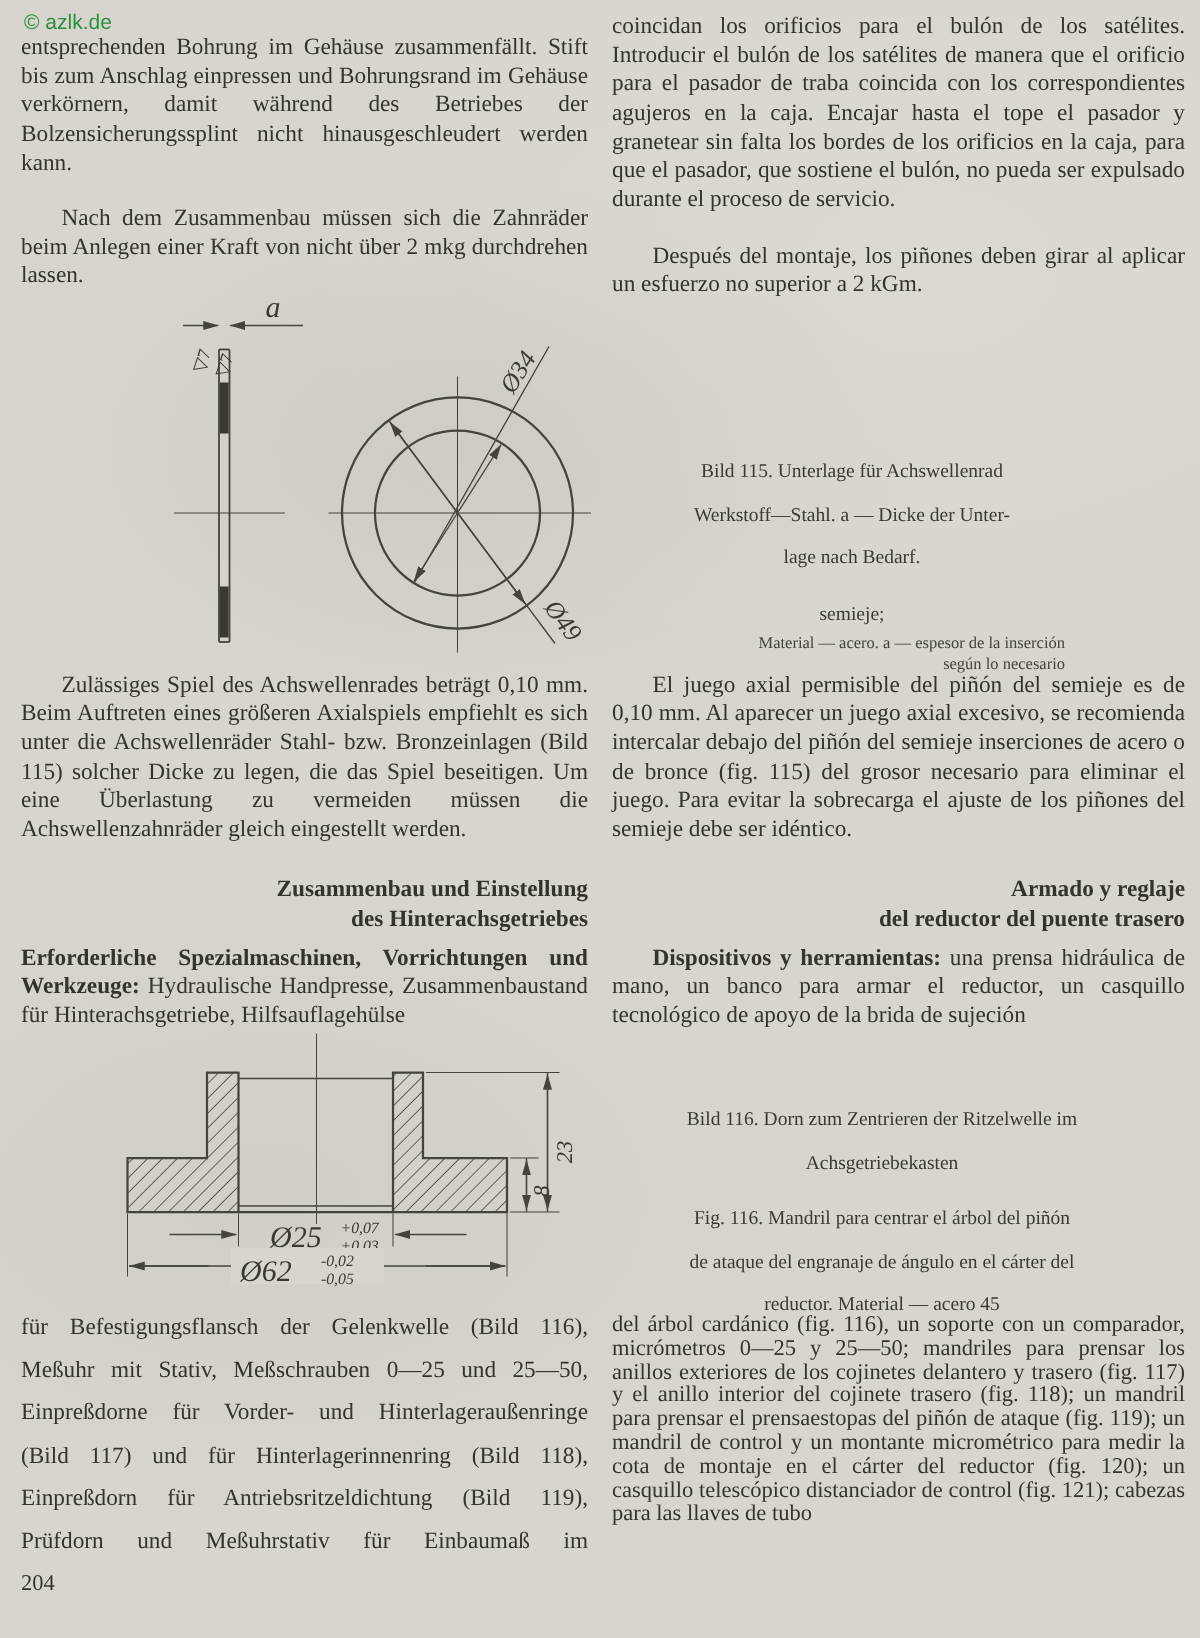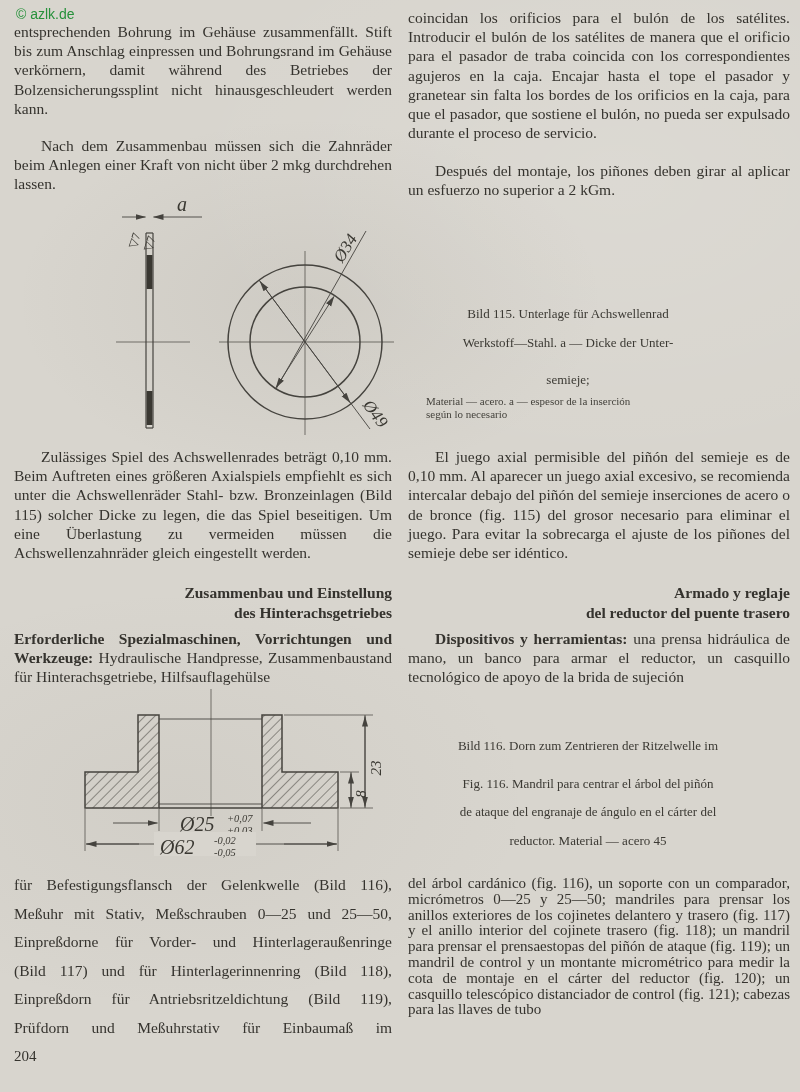--- a/index.html
+++ b/index.html
@@ -14,21 +14,21 @@
   }
   .col{position:absolute;top:0;height:1092px;}
   #colL{left:14px;width:378px;}
   #colR{left:408px;width:382px;}
   .blk{position:absolute;left:0;right:0;margin:0;}
   .para{text-align:justify;font-size:15.5px;line-height:19.2px;}
   .ind{text-indent:27px;}
   .heading{text-align:right;font-weight:bold;font-size:15.5px;line-height:20px;}
   .lead{font-weight:bold;}
   .cap{font-size:13px;line-height:16.5px;text-align:center;color:#3b3933;margin-top:12px;}
-  .cap-note{font-size:11px;line-height:13.5px;text-align:left;color:#44423c;}
+  .cap-note{font-size:11px;line-height:13.5px;text-align:right;color:#44423c;}
   .cap-gap{height:9px;}
   .wide-lines div{text-align:justify;text-align-last:justify;font-size:15.5px;height:28.5px;overflow:hidden;}
   .para-sm{font-size:15px;line-height:15.8px;text-align:justify;}
   .watermark{position:absolute;left:16px;top:6px;color:#27913b;
     font-family:"Liberation Sans",sans-serif;font-size:14px;}
   .pagenum{position:absolute;left:14px;top:1048px;font-size:15px;text-align:center;}
   svg{position:absolute;left:0;overflow:visible;}
   svg text{font-family:"Liberation Serif",serif;fill:#3a3832;}
   .dln{stroke:#45433e;fill:none;}
   .thin{stroke-width:0.7;}
@@ -166,38 +166,40 @@
 
 <div class="col" id="colR">
 
   <p class="blk para" style="top:8px">coincidan los orificios para el bulón de los satélites. Introducir el bulón de los satélites de manera que el orificio para el pasador de traba coincida con los correspondientes agujeros en la caja. Encajar hasta el tope el pasador y granetear sin falta los bordes de los orificios en la caja, para que el pasador, que sostiene el bulón, no pueda ser expulsado durante el proceso de servicio.</p>
 
   <p class="blk para ind" style="top:161px">Después del montaje, los piñones deben girar al aplicar un esfuerzo no superior a 2 kGm.</p>
 
   <div class="blk" style="top:294px;left:18px;width:284px;">
     <div class="cap">Bild 115. Unterlage für Achswellenrad</div>
     <div class="cap">Werkstoff—Stahl. a — Dicke der Unter-</div>
+    <div class="cap">lage nach Bedarf.</div>
     <div class="cap-gap"></div>
     <div class="cap">semieje;</div>
     <div class="cap-gap" style="height:6px"></div>
     <div class="cap-note">Material — acero. a — espesor de la inserción</div>
     <div class="cap-note">según lo necesario</div>
   </div>
 
   <p class="blk para ind" style="top:447px">El juego axial permisible del piñón del semieje es de 0,10 mm. Al aparecer un juego axial excesivo, se recomienda intercalar debajo del piñón del semieje inserciones de acero o de bronce (fig. 115) del grosor necesario para eliminar el juego. Para evitar la sobrecarga el ajuste de los piñones del semieje debe ser idéntico.</p>
 
   <div class="blk heading" style="top:583px">
     <div>Armado y reglaje</div>
     <div>del reductor del puente trasero</div>
   </div>
 
   <p class="blk para ind" style="top:629px"><span class="lead">Dispositivos y herramientas:</span><span> una prensa hidráulica de mano, un banco para armar el reductor, un casquillo tecnológico de apoyo de la brida de sujeción</span></p>
 
   <div class="blk" style="top:726px;left:0;width:360px;">
     <div class="cap">Bild 116. Dorn zum Zentrieren der Ritzelwelle im</div>
+    <div class="cap">Achsgetriebekasten</div>
     <div class="cap-gap"></div>
     <div class="cap">Fig. 116. Mandril para centrar el árbol del piñón</div>
     <div class="cap">de ataque del engranaje de ángulo en el cárter del</div>
     <div class="cap">reductor. Material — acero 45</div>
   </div>
 
   <p class="blk para-sm" style="top:876px">del árbol cardánico (fig. 116), un soporte con un comparador, micrómetros 0—25 y 25—50; mandriles para prensar los anillos exteriores de los cojinetes delantero y trasero (fig. 117) y el anillo interior del cojinete trasero (fig. 118); un mandril para prensar el prensaestopas del piñón de ataque (fig. 119); un mandril de control y un montante micrométrico para medir la cota de montaje en el cárter del reductor (fig. 120); un casquillo telescópico distanciador de control (fig. 121); cabezas para las llaves de tubo</p>
 </div>
 
 <div class="pagenum">204</div>

